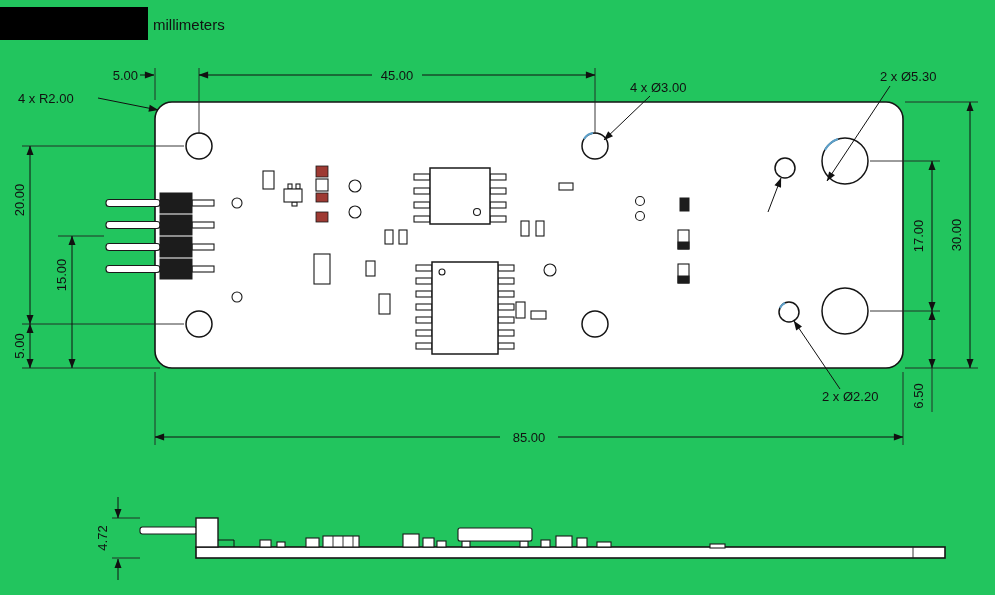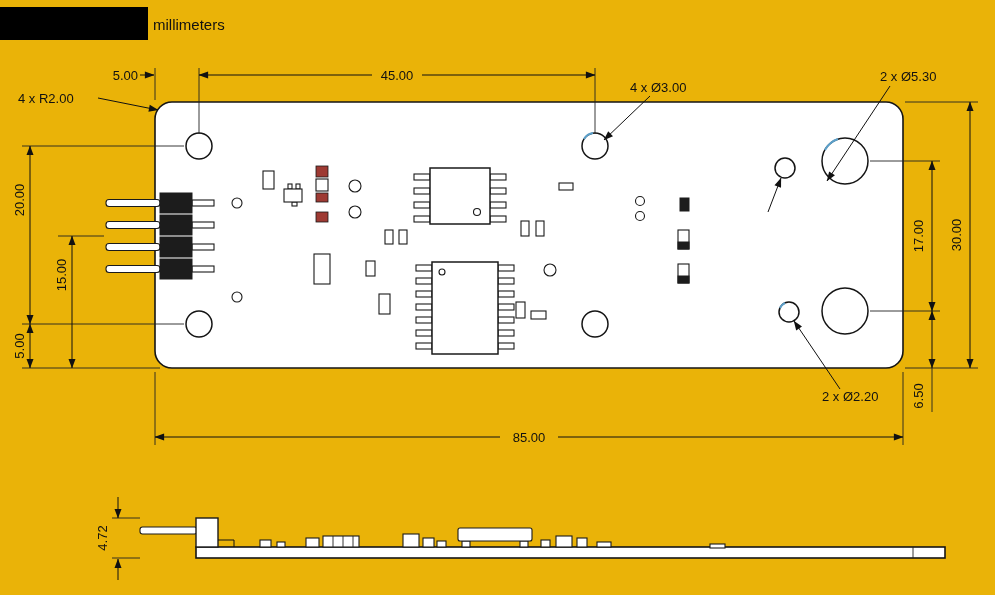--- a/index.html
+++ b/index.html
@@ -1,16 +1,16 @@
 <!DOCTYPE html>
 <html><head>
 <meta charset="utf-8">
 <style>
   html,body{margin:0;padding:0;background:#fff;}
-  .page{position:relative;width:995px;height:595px;background:#eab308;overflow:hidden;}
+  .page{position:relative;width:995px;height:595px;background:#22c55e;overflow:hidden;}
   svg{display:block;}
   text{font-family:"Liberation Sans","DejaVu Sans",sans-serif;fill:#111;}
   text.dim{font-size:13px;}
   text.units{font-size:15px;}
   .ln{stroke:#111;stroke-width:1;fill:none;}
   .ext{stroke:#222;stroke-width:0.9;fill:none;}
   .outline{fill:#fff;stroke:#141414;stroke-width:1.6;}
   .hole{fill:#fff;stroke:#141414;stroke-width:1.5;}
   .comp{fill:#fff;stroke:#1a1a1a;stroke-width:1.1;}
   .compdark{fill:#1c1c1c;stroke:#1c1c1c;stroke-width:1;}

